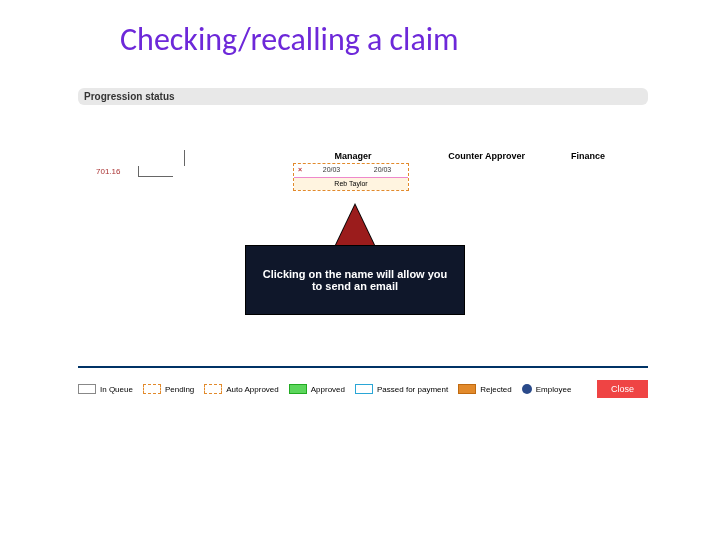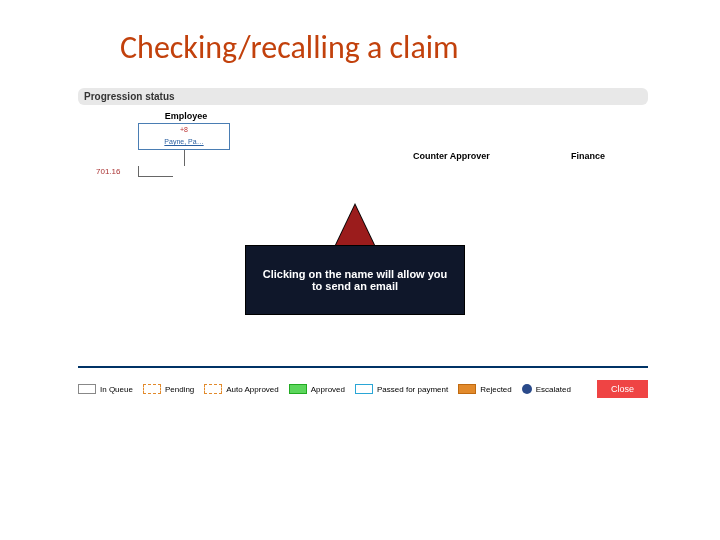--- a/index.html
+++ b/index.html
@@ -7,25 +7,24 @@
     width: 720px;
     height: 540px;
     background: #fff;
     font-family: Arial, Helvetica, sans-serif;
     position: relative;
     overflow: hidden;
   }
   .slide-title {
     font-family: Calibri, Arial, sans-serif;
     font-size: 32px;
-    color: #c2410c;
+    color: #6d28d9;
     position: absolute;
     top: 20px;
     left: 120px;
-    margin-top: 8px;
   }
   .app-panel {
     position: absolute;
     top: 88px;
     left: 78px;
     width: 570px;
   }
   .section-header {
     background: #e8e8e8;
     font-size: 10px;
@@ -146,25 +145,25 @@
     font-size: 7px;
     color: #333;
     text-align: center;
     line-height: 12px;
   }
   .mgr-row .xmark { color: #b33; font-weight: bold; flex: 0 0 12px; }
   
   .ca-label {
     position: absolute;
     top: 46px;
-    left: 335px;
+    left: 327px;
     width: 120px;
     font-size: 9px;
     font-weight: bold;
-    text-align: left;
+    text-align: right;
   }
   .fin-label {
     position: absolute;
     top: 46px;
     left: 460px;
     width: 100px;
     font-size: 9px;
     font-weight: bold;
     text-align: center;
   }
@@ -260,35 +259,39 @@
 </style>
 </head>
 <body>
 
 <div class="slide-title">Checking/recalling a claim</div>
 
 <div class="app-panel">
   <div class="section-header">Progression status</div>
   <div class="diagram-area">
 
-    <div class="employee-block">
-      <div class="col-label">Employee</div>
-      <div class="emp-box">
-        <div class="emp-badge">+8</div>
-        <div class="emp-name">Payne, Pa…</div>
-      </div>
-    </div>
 
     <div class="vline" style="top:45px; left:106px; height:16px;"></div>
     <div class="hline" style="top:71px; left:60px; width:35px;"></div>
     <div class="vline" style="top:61px; left:60px; height:10px;"></div>
 
     <div class="row-num">701.16</div>
 
 
+    <div class="manager-block">
+      <div class="col-label">Manager</div>
+      <div class="mgr-box">
+        <div class="mgr-row">
+          <span class="xmark">×</span>
+          <span>20/03</span>
+          <span>20/03</span>
+        </div>
+        <div class="mgr-name">Reb Taylor</div>
+      </div>
+    </div>
 
     <div class="ca-label">Counter Approver</div>
     <div class="fin-label">Finance</div>
 
   </div>
 </div>
 
 <div class="callout-pointer-border"></div>
 <div class="callout-pointer"></div>
 <div class="callout">
@@ -315,16 +318,16 @@
   <div class="item">
     <span class="swatch sw-passed"></span>
     <span>Passed for payment</span>
   </div>
   <div class="item">
     <span class="swatch sw-rejected"></span>
     <span>Rejected</span>
   </div>
   <div class="item">
     <span class="escalated-dot"></span>
-    <span>Escalated</span>
+    <span>Employee</span>
   </div>
   <button class="close-btn">Close</button>
 </div>
 
 </body></html>

